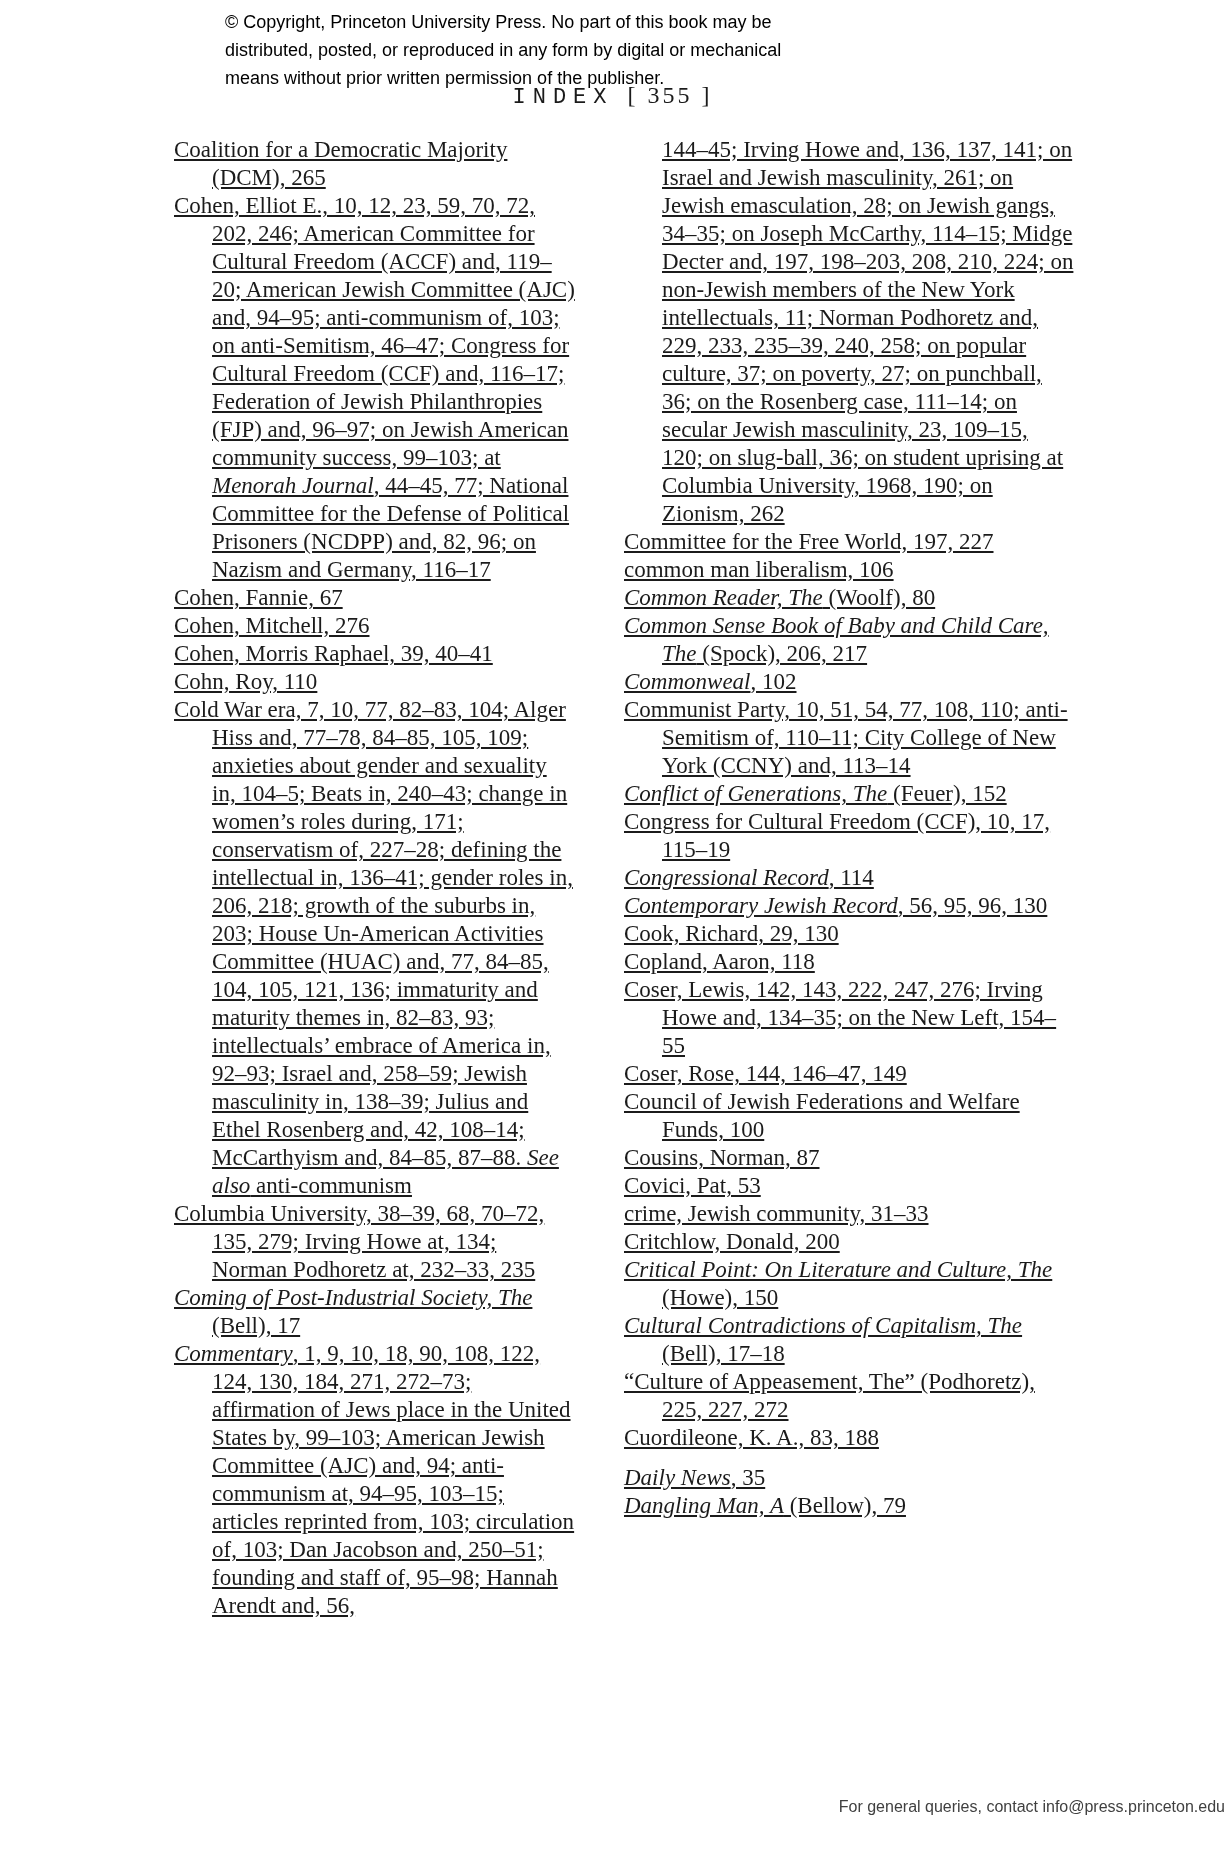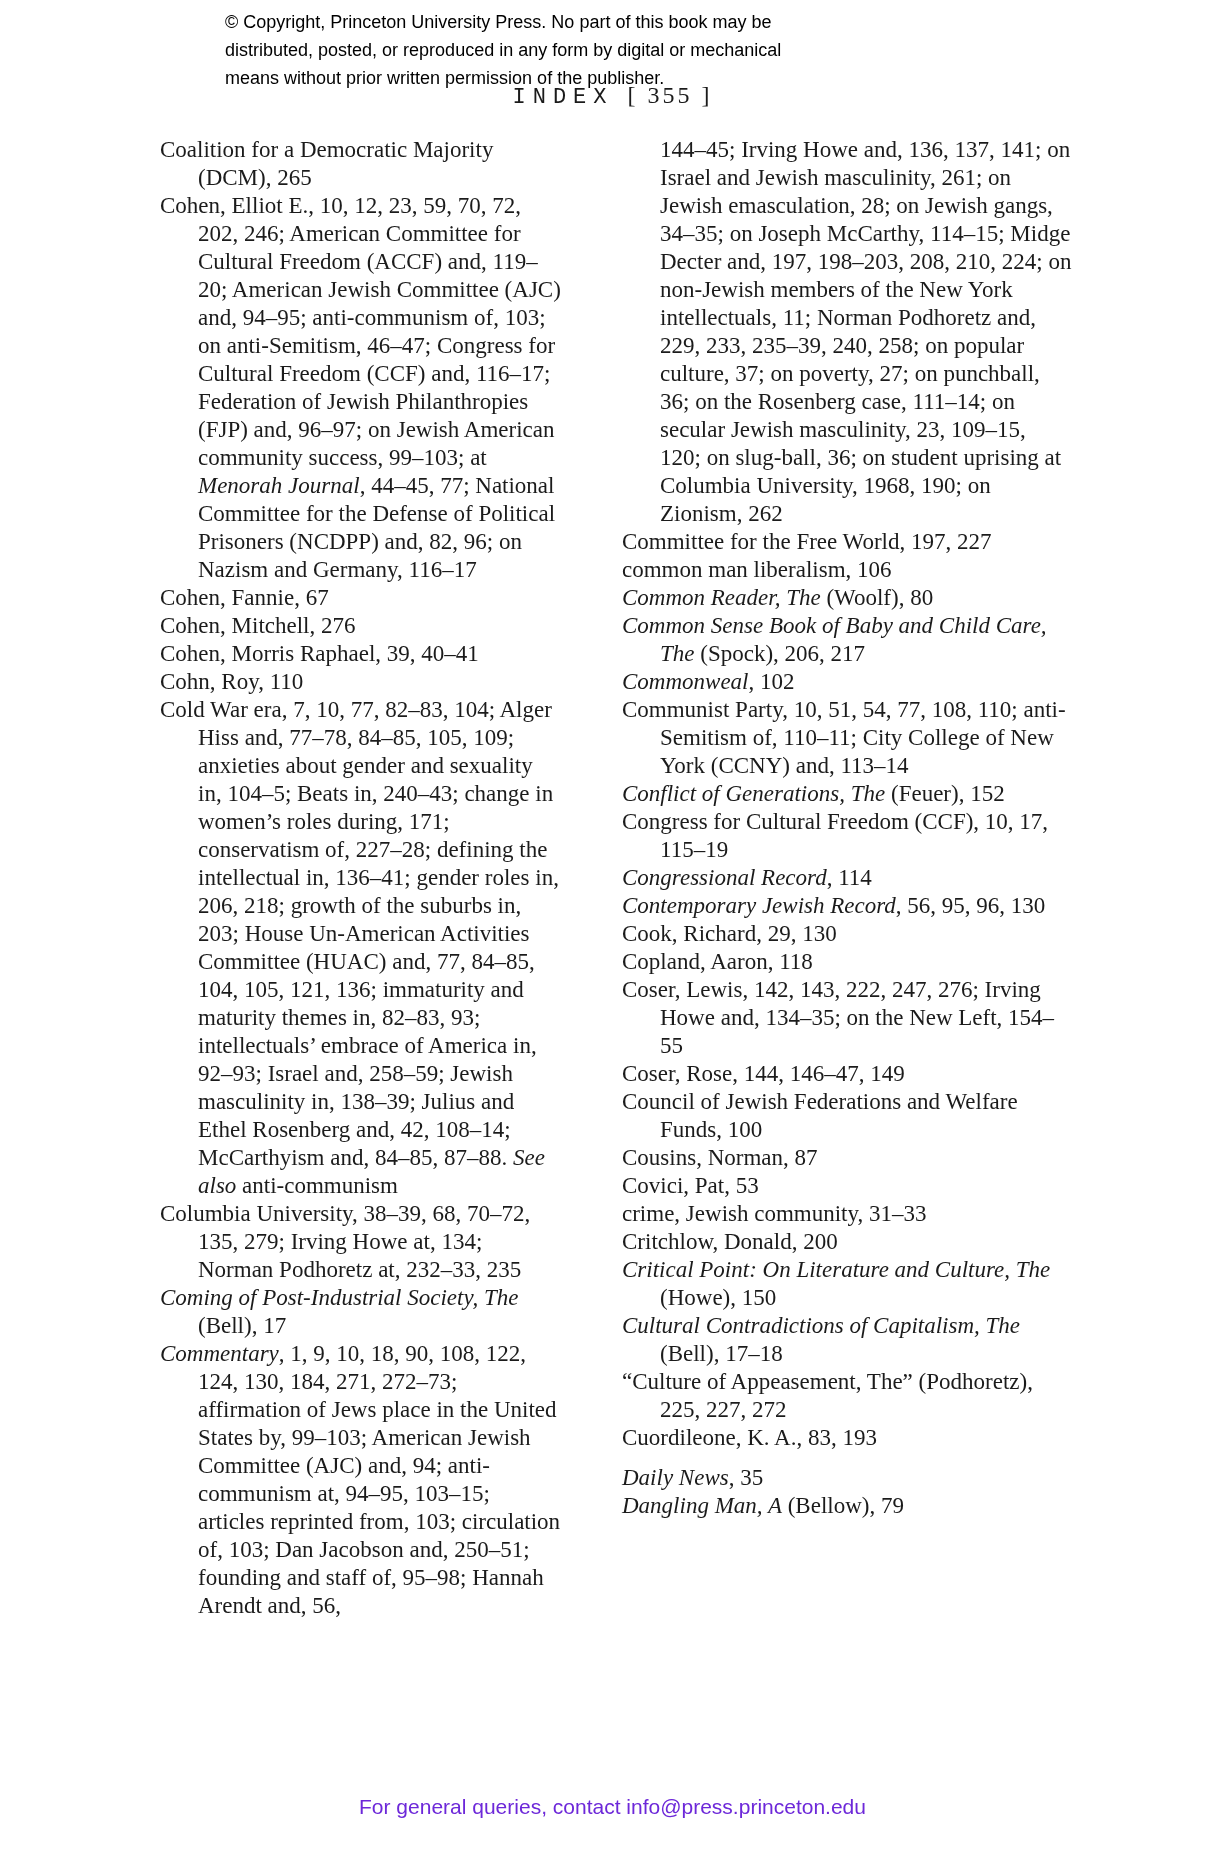--- a/index.html
+++ b/index.html
@@ -38,23 +38,24 @@
   }
   .page-number {
     font-size: 24px;
     letter-spacing: 3px;
     margin-left: 14px;
     font-family: "Liberation Serif", serif;
   }
   .columns {
     position: absolute;
     top: 136px;
-    left: 160px;
+    left: 174px;
     display: flex;
-    gap: 60px;
+    gap: 48px;
+    text-decoration: underline;
   }
   .col-left  { width: 402px; }
   .col-right { width: 450px; }
   .entry {
     margin: 0;
     padding-left: 38px;
     text-indent: -38px;
     font-size: 23px;
     line-height: 28px;
     font-family: "Liberation Serif", serif;
@@ -67,25 +68,25 @@
     margin-top: 12px;
   }
   .entry i {
     font-style: italic;
   }
   .page-footer {
     position: absolute;
     top: 1794px;
     left: 0;
     width: 100%;
-    text-align: center;
+    text-align: right;
     font-family: "Liberation Sans", sans-serif;
-    font-size: 21px;
+    font-size: 16px;
     line-height: 26px;
-    color: #6d28d9;
+    color: #404040;
   }
 </style>
 </head>
 <body>
 
 <div class="copyright">
   <div>© Copyright, Princeton University Press. No part of this book may be</div>
   <div>distributed, posted, or reproduced in any form by digital or mechanical</div>
   <div>means without prior written permission of the publisher.</div>
 </div>
@@ -124,21 +125,21 @@
       <p class="entry"><span>Coser, Lewis, 142, 143, 222, 247, 276; Irving Howe and, 134–35; on the New Left, 154–55</span></p>
       <p class="entry"><span>Coser, Rose, 144, 146–47, 149</span></p>
       <p class="entry"><span>Council of Jewish Federations and Welfare Funds, 100</span></p>
       <p class="entry"><span>Cousins, Norman, 87</span></p>
       <p class="entry"><span>Covici, Pat, 53</span></p>
       <p class="entry"><span>crime, Jewish community, 31–33</span></p>
       <p class="entry"><span>Critchlow, Donald, 200</span></p>
       <p class="entry"><i>Critical Point: On Literature and Culture, The</i><span> (Howe), 150</span></p>
       <p class="entry"><i>Cultural Contradictions of Capitalism, The</i><span> (Bell), 17–18</span></p>
       <p class="entry"><span>“Culture of Appeasement, The” (Podhoretz), 225, 227, 272</span></p>
-      <p class="entry"><span>Cuordileone, K. A., 83, 193</span></p>
+      <p class="entry"><span>Cuordileone, K. A., 83, 188</span></p>
       <p class="entry gap"><i>Daily News</i><span>, 35</span></p>
       <p class="entry"><i>Dangling Man, A</i><span> (Bellow), 79</span></p>
     </div>
 </div>
 
 <div class="page-footer">
   <span>For general queries, contact info@press.princeton.edu</span>
 </div>
 
 </body></html>

